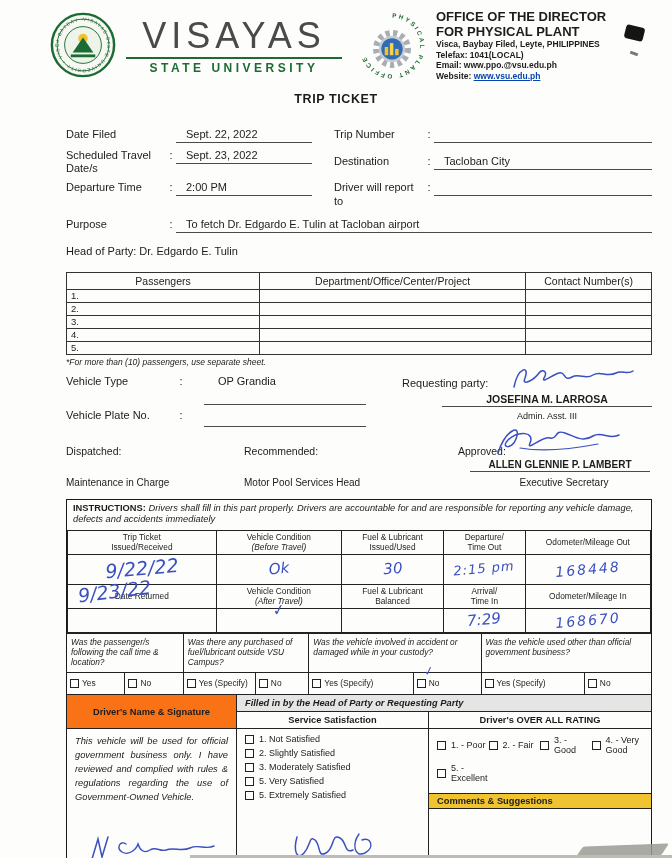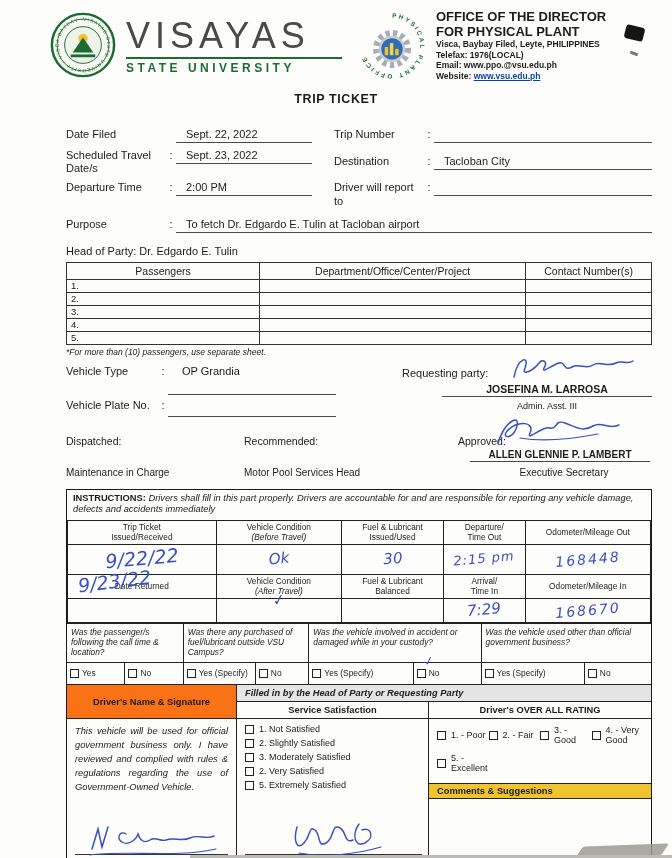--- a/index.html
+++ b/index.html
@@ -3,21 +3,21 @@
 <meta charset="utf-8">
 <style>
   * { box-sizing: border-box; margin: 0; padding: 0; }
   html,body { background:#e9e9e5; }
   body { font-family:"Liberation Sans", sans-serif; color:#1c1c1c; }
   .page { position:relative; width:672px; height:858px; margin:0 auto; background:#fdfdfb; overflow:hidden; }
 
   
   .header { display:flex; align-items:flex-start; padding:10px 8px 0 50px; }
   .seal { width:66px; height:66px; flex:none; margin-top:2px; }
-  .wordmark { margin:8px 0 0 10px; width:216px; flex:none; }
+  .wordmark { margin:8px 0 0 10px; width:216px; flex:none;text-align:center; }
   .wm-top { font-size:36px; line-height:1; letter-spacing:5px; color:#4a4a4a; font-weight:500; }
   .wm-bottom { margin-top:3px; border-top:2px solid #1d6b34; padding-top:2px; color:#1d6b34;
                font-size:12px; letter-spacing:3.5px; font-weight:700; }
   .gear { width:72px; height:72px; flex:none; margin-left:14px; }
   .office { margin-left:8px; line-height:1.25; }
   .office .t1 { font-size:13px; font-weight:700; line-height:1.12; }
   .office .small { font-size:8.5px; font-weight:700; }
   .office .link { color:#0645ad; text-decoration:underline; cursor:pointer; }
 
   .doc-title { text-align:center; font-weight:700; font-size:12.5px; letter-spacing:.6px; margin-top:10px; }
@@ -28,30 +28,30 @@
   .frow { display:flex; align-items:flex-start; margin-bottom:6px; font-size:11px; }
   .flabel { width:100px; flex:none; line-height:1.2; }
   .flabel.rt { width:90px; margin-left:22px; }
   .colon { width:10px; flex:none; text-align:center; }
   .fvalue { border-bottom:1px solid #4a4a4a; min-height:15px; padding:0 4px 1px 10px; }
   .fvalue.lv { width:136px; flex:none; }
   .fvalue.rv { flex:1; }
   .head-party { font-size:11px; margin-top:12px; }
 
   
-  table.ptab { width:100%; border-collapse:collapse; margin-top:5px; }
+  table.ptab { width:100%; border-collapse:collapse; margin-top:15px; }
   table.ptab th, table.ptab td { border:1px solid #333; font-weight:400; }
   table.ptab th { font-size:10.5px; text-align:center; padding:2px 2px; }
   table.ptab td { height:13px; font-size:9.5px; padding:0 4px; }
   .footnote { font-size:8.5px; font-style:italic; margin-top:2px; }
 
   
   .vehicle-row { display:flex; margin-top:8px; }
   .veh-left { width:300px; flex:none; }
-  .vrow { display:flex; align-items:flex-start; margin-bottom:4px; font-size:11px; }
+  .vrow { display:flex; align-items:flex-start; margin-bottom:4px; font-size:11px;gap:18px; }
   .vlabel { width:92px; flex:none; }
   .vvalue { border-bottom:1px solid #4a4a4a; min-height:15px; width:168px; padding:0 4px 17px 14px; }
   .req-block { position:relative; flex:1; margin-left:36px; font-size:11px; }
   .req-label { position:absolute; left:0; top:2px; }
   .req-sig { position:absolute; left:104px; top:-16px; }
   .req-name { position:absolute; left:40px; top:18px; width:210px; text-align:center;
               font-weight:700; font-size:10.5px; border-bottom:1px solid #4a4a4a; padding-bottom:1px; }
   .req-title { position:absolute; left:40px; top:36px; width:210px; text-align:center; font-size:9px; }
   .vehicle-row { height:56px; }
 
@@ -174,21 +174,21 @@
         <rect x="-7.5" y="-2" width="3.6" height="8.5" fill="#f2c12e"></rect>
         <rect x="-2.2" y="-6" width="3.6" height="12.5" fill="#f7d34d"></rect>
         <rect x="3.2" y="0" width="3.6" height="6.5" fill="#f2c12e"></rect>
       </g>
     </svg>
 
     <div class="office">
       <div class="t1">OFFICE OF THE DIRECTOR</div>
       <div class="t1">FOR PHYSICAL PLANT</div>
       <div class="small">Visca, Baybay Filed, Leyte, PHILIPPINES</div>
-      <div class="small">Telefax: 1976(LOCAL)</div>
+      <div class="small">Telefax: 1041(LOCAL)</div>
       <div class="small">Email: www.ppo.@vsu.edu.ph</div>
       <div class="small">
         <span>Website:</span>
         <a class="link">www.vsu.edu.ph</a>
       </div>
     </div>
   </div>
 
   <div class="doc-title">TRIP TICKET</div>
 
@@ -474,21 +474,21 @@
         <div class="opt">
           <span class="cb"></span>
           <span>2.  Slightly Satisfied</span>
         </div>
         <div class="opt">
           <span class="cb"></span>
           <span>3.  Moderately Satisfied</span>
         </div>
         <div class="opt">
           <span class="cb"></span>
-          <span>2.  Very Satisfied</span>
+          <span>5.  Very Satisfied</span>
         </div>
         <div class="opt">
           <span class="cb"></span>
           <span>5.  Extremely Satisfied</span>
         </div>
         <div class="sigblock">
           <div class="overlap-sig">
             <svg class="sig-svg" width="110" height="44" viewBox="0 0 110 44">
               <path d="M18 10 C14 24, 18 34, 25 26 C32 18, 30 8, 36 13 C42 18, 38 31, 47 26 C56 21, 52 6, 61 11 C68 15, 65 27, 74 23" fill="none" stroke="#3a4fc0" stroke-width="1.5" stroke-linecap="round"></path>
               <path d="M80 7 C73 17, 75 31, 86 26 C96 21, 92 9, 83 13" fill="none" stroke="#3a4fc0" stroke-width="1.4" stroke-linecap="round"></path>

